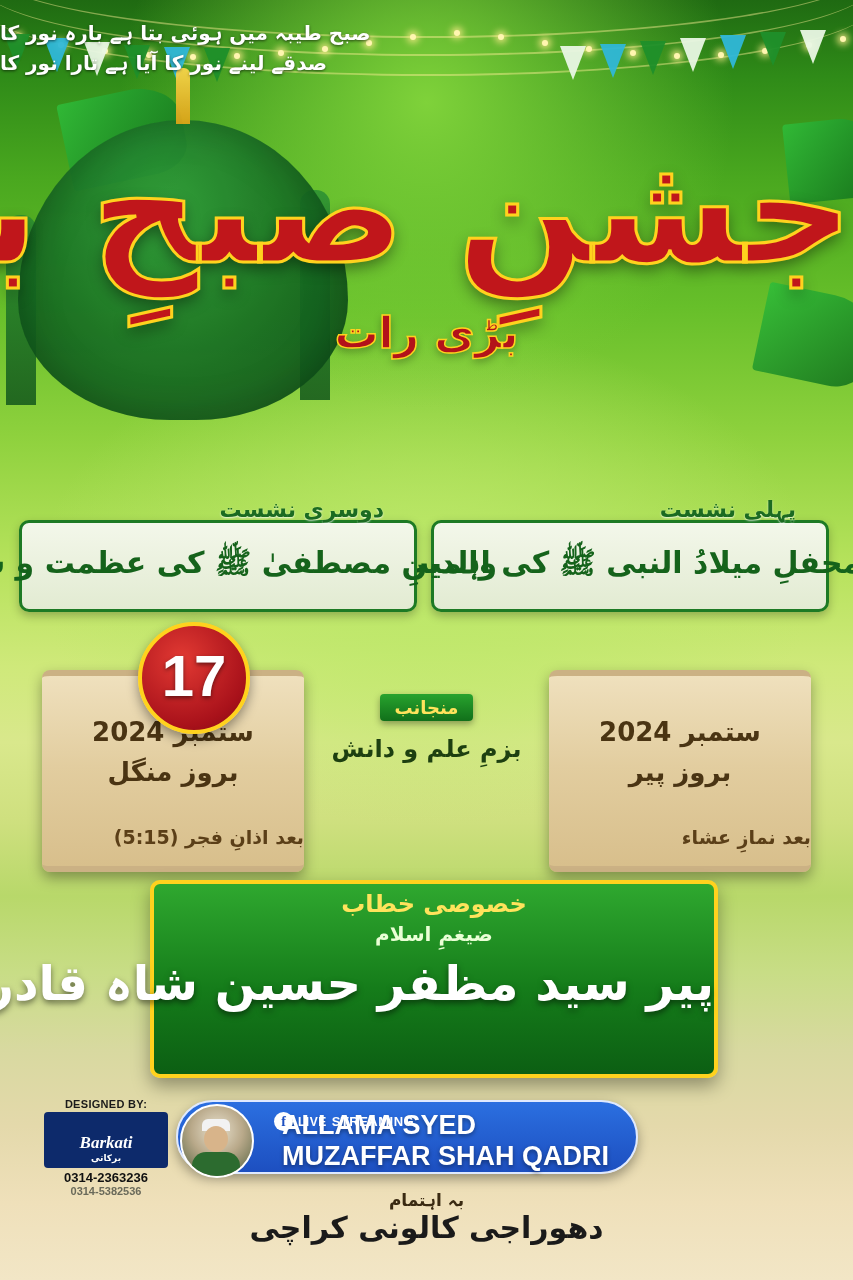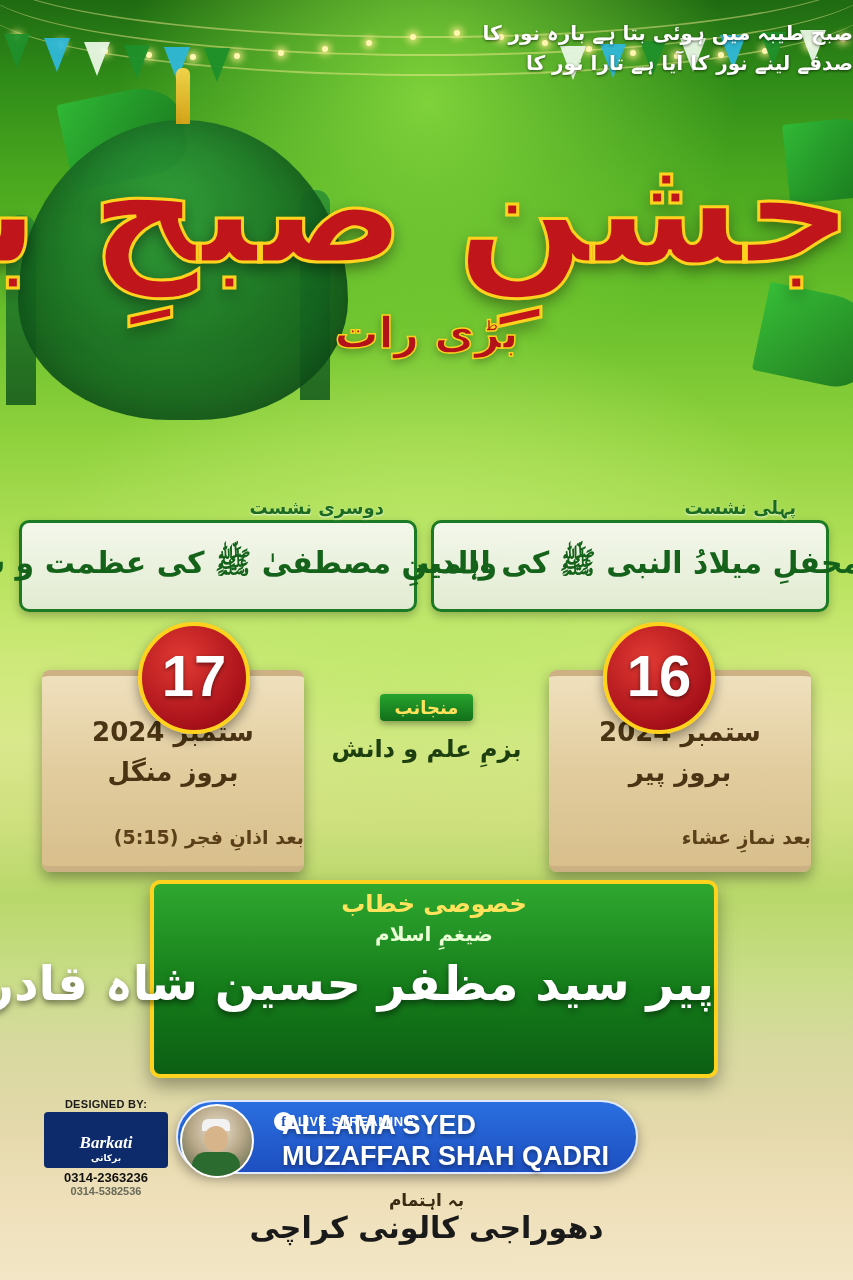--- a/index.html
+++ b/index.html
@@ -119,21 +119,21 @@
     direction: rtl;
     unicode-bidi: isolate;
     font-family: "DejaVu Sans", sans-serif;
     white-space: nowrap;
   }
 
   
   .couplet {
     position: absolute;
     left: 0; top: 18px; width: 853px;
-    text-align: right;
+    text-align: left;
     color: #ffffff;
     text-shadow: 0 1px 3px rgba(0,0,0,.6);
   }
   .couplet div {
     font-size: 20px;
     line-height: 30px;
     font-weight: bold;
   }
 
   
@@ -181,21 +181,21 @@
     background: linear-gradient(180deg,#f3f7ea 0%, #e2ebd2 100%);
     border: 3px solid #1d7a24;
     box-shadow: 0 4px 10px rgba(0,0,0,.25);
     display: flex;
     align-items: center;
     justify-content: center;
   }
   .session .label {
     position: absolute;
     top: -26px; right: 30px;
-    font-size: 18px;
+    font-size: 22px;
     font-weight: bold;
     color: #1b6b21;
     text-shadow: 0 1px 2px rgba(255,255,255,.8);
   }
   .session .txt {
     font-size: 30px;
     font-weight: bold;
     color: #15631b;
   }
 
@@ -524,21 +524,20 @@
       <span class="txt urdu">والدینِ مصطفیٰ ﷺ کی عظمت و شان</span>
     </div>
   </div>
 
   <div class="scrolls">
     <div class="scroll right">
       <div class="datetxt urdu">ستمبر 2024</div>
       <div class="datetxt urdu" style="top:76px">بروز پیر</div>
       <div class="small urdu">بعد نمازِ عشاء</div>
     </div>
-    <div class="daybadge right">16</div>
 
     <div class="scroll left">
       <div class="datetxt urdu">ستمبر 2024</div>
       <div class="datetxt urdu" style="top:76px">بروز منگل</div>
       <div class="small urdu">بعد اذانِ فجر (5:15)</div>
     </div>
     <div class="daybadge left">17</div>
 
     <div class="centre-note">
       <span class="ribbon urdu">منجانب</span>

